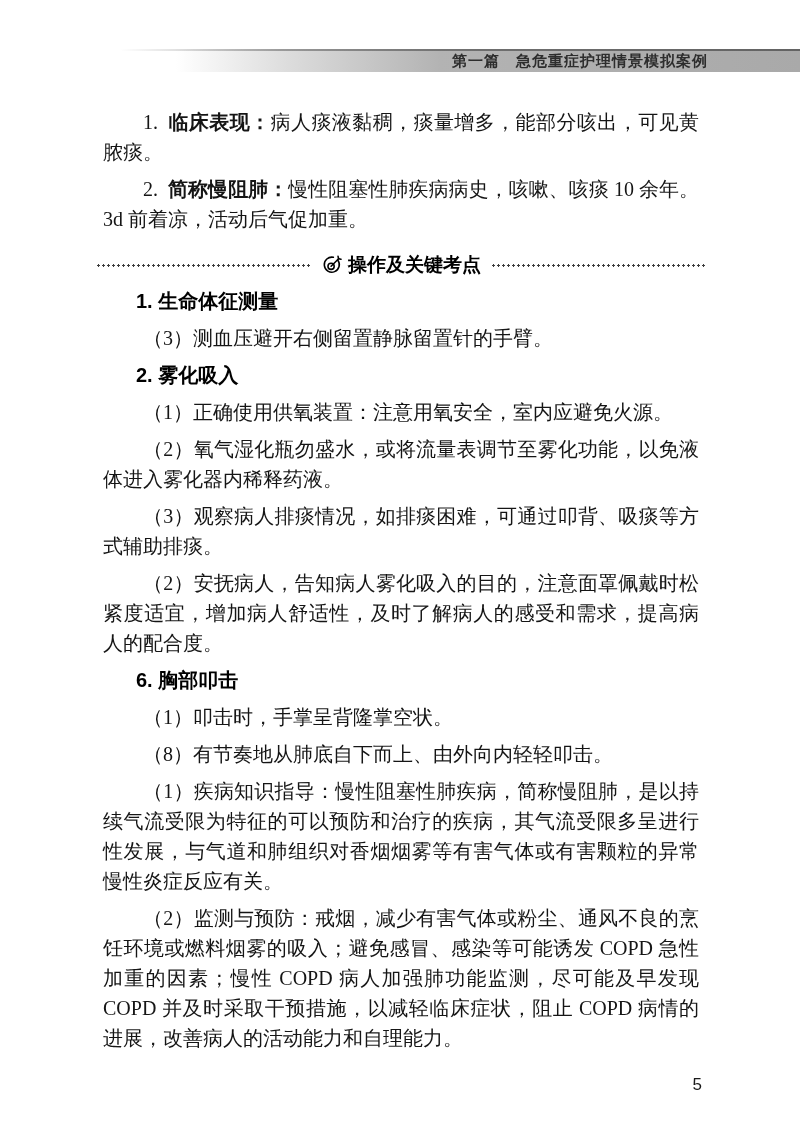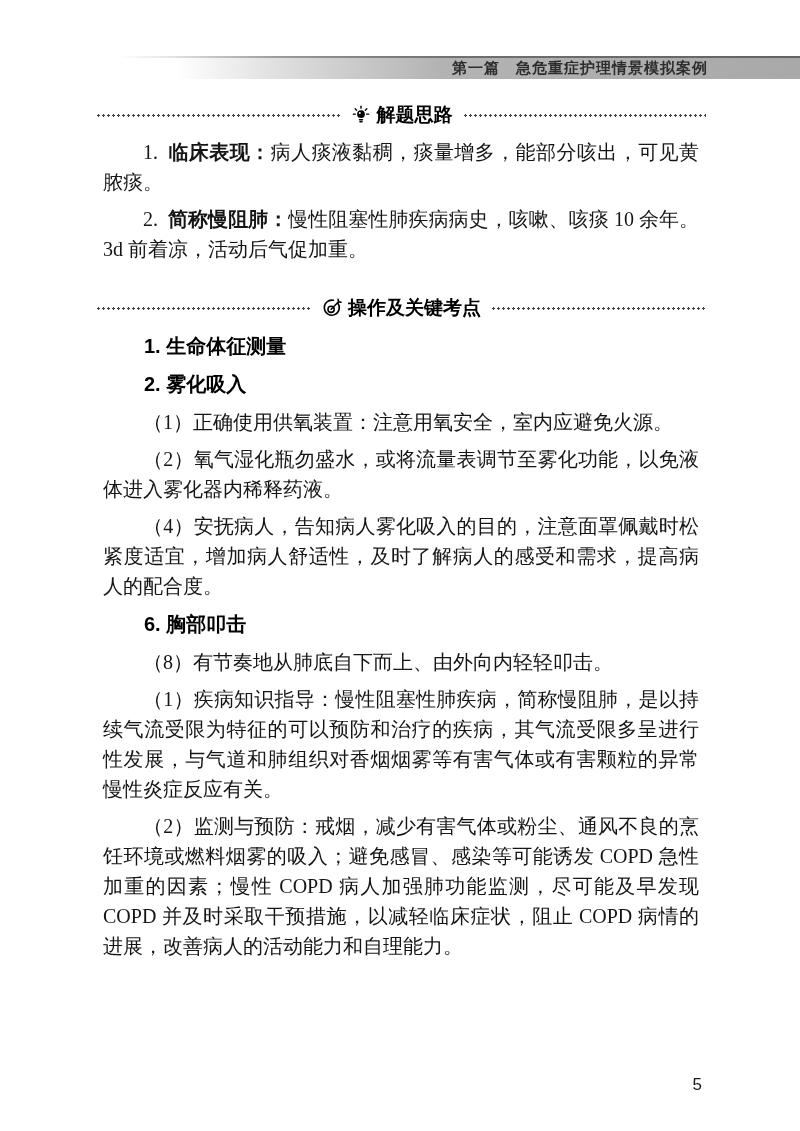--- a/index.html
+++ b/index.html
@@ -10,21 +10,21 @@
     margin: 0 auto;
     background: #ffffff;
     font-family: "Liberation Serif", "DejaVu Serif", serif;
     color: #151515;
     overflow: hidden;
   }
 
   
   .running-bar {
     position: absolute;
-    top: 56px;
+    top: 49px;
     left: 0;
     width: 100%;
     height: 23px;
     background: linear-gradient(90deg,
       rgba(178,178,178,0) 22%,
       rgba(178,178,178,0.45) 36%,
       #b3b3b3 55%,
       #a9a9a9 100%);
   }
   .running-bar::before {
@@ -57,21 +57,21 @@
     width: 610px;
   }
 
   
   .sec-header {
     display: flex;
     align-items: center;
     height: 30px;
     margin: 0 0 6px 0;
   }
-  .sec-header.ops { margin-top: 29px; }
+  .sec-header.ops { margin-top: 16px; }
   .leader {
     flex: 1 1 auto;
     height: 3px;
     background-image: radial-gradient(circle, #3d3d3d 1.1px, rgba(0,0,0,0) 1.2px);
     background-size: 5px 3px;
     background-repeat: repeat-x;
     background-position: 0 center;
   }
   .sec-icon {
     flex: 0 0 auto;
@@ -99,21 +99,21 @@
     line-height: 30px;
     text-align: justify;
     text-indent: 2em;
   }
   .num { margin-right: 0.5em; }
   .lead, .ghead {
     font-family: "Liberation Sans", "DejaVu Sans", sans-serif;
     font-weight: bold;
   }
   .ghead {
-    margin: 8px;
+    margin: 0;
     font-size: 20px;
     line-height: 30px;
     text-indent: 2em;
     color: #000;
   }
 
   .page-number {
     position: absolute;
     right: 98px;
     top: 1075px;
@@ -128,42 +128,20 @@
 <body>
 
 <div class="page">
 
   <div class="running-bar">
     <span class="running-text">第一篇　急危重症护理情景模拟案例</span>
   </div>
 
   <div class="content">
 
-    <div class="sec-header">
-      <span class="leader"></span>
-      <span class="sec-icon">
-        <svg width="20" height="20" viewBox="0 0 24 24">
-          <g stroke="#000" stroke-width="1.6" stroke-linecap="round" fill="none">
-            <line x1="12" y1="1.5" x2="12" y2="4"></line>
-            <line x1="5" y1="4.5" x2="6.8" y2="6.3"></line>
-            <line x1="19" y1="4.5" x2="17.2" y2="6.3"></line>
-            <line x1="2.8" y1="11" x2="5.2" y2="11"></line>
-            <line x1="21.2" y1="11" x2="18.8" y2="11"></line>
-          </g>
-          <circle cx="12" cy="11" r="4.6" fill="#000"></circle>
-          <circle cx="10.6" cy="9.6" r="1.2" fill="#fff"></circle>
-          <g stroke="#000" stroke-width="1.7" stroke-linecap="round">
-            <line x1="10.2" y1="17.6" x2="13.8" y2="17.6"></line>
-            <line x1="10.7" y1="20" x2="13.3" y2="20"></line>
-          </g>
-        </svg>
-      </span>
-      <span class="sec-title">解题思路</span>
-      <span class="leader"></span>
-    </div>
 
     <p class="para">
       <span class="num">1.</span><span class="lead">临床表现：</span><span>病人痰液黏稠，痰量增多，能部分咳出，可见黄脓痰。</span>
     </p>
     <p class="para">
       <span class="num">2.</span><span class="lead">简称慢阻肺：</span><span>慢性阻塞性肺疾病病史，咳嗽、咳痰 10 余年。3d 前着凉，活动后气促加重。</span>
     </p>
 
     <div class="sec-header ops">
       <span class="leader"></span>
@@ -176,27 +154,30 @@
             <line x1="19.2" y1="5.2" x2="18.6" y2="2.6"></line>
             <line x1="19.2" y1="5.2" x2="21.8" y2="5.8"></line>
           </g>
         </svg>
       </span>
       <span class="sec-title">操作及关键考点</span>
       <span class="leader"></span>
     </div>
 
     <p class="ghead">1. 生命体征测量</p>
+    <p class="para">（3）测血压避开右侧留置静脉留置针的手臂。</p>
 
     <p class="ghead">2. 雾化吸入</p>
     <p class="para">（1）正确使用供氧装置：注意用氧安全，室内应避免火源。</p>
     <p class="para">（2）氧气湿化瓶勿盛水，或将流量表调节至雾化功能，以免液体进入雾化器内稀释药液。</p>
-    <p class="para">（4）安抚病人，告知病人雾化吸入的目的，注意面罩佩戴时松紧度适宜，增加病人舒适性，及时了解病人的感受和需求，提高病人的配合度。</p>
+    <p class="para">（3）观察病人排痰情况，如排痰困难，可通过叩背、吸痰等方式辅助排痰。</p>
+    <p class="para">（2）安抚病人，告知病人雾化吸入的目的，注意面罩佩戴时松紧度适宜，增加病人舒适性，及时了解病人的感受和需求，提高病人的配合度。</p>
 
     <p class="ghead">6. 胸部叩击</p>
+    <p class="para">（1）叩击时，手掌呈背隆掌空状。</p>
     <p class="para">（8）有节奏地从肺底自下而上、由外向内轻轻叩击。</p>
 
     <p class="para">（1）疾病知识指导：慢性阻塞性肺疾病，简称慢阻肺，是以持续气流受限为特征的可以预防和治疗的疾病，其气流受限多呈进行性发展，与气道和肺组织对香烟烟雾等有害气体或有害颗粒的异常慢性炎症反应有关。</p>
     <p class="para">（2）监测与预防：戒烟，减少有害气体或粉尘、通风不良的烹饪环境或燃料烟雾的吸入；避免感冒、感染等可能诱发 COPD 急性加重的因素；慢性 COPD 病人加强肺功能监测，尽可能及早发现 COPD 并及时采取干预措施，以减轻临床症状，阻止 COPD 病情的进展，改善病人的活动能力和自理能力。</p>
 
   </div>
 
   <div class="page-number">5</div>
 </div>
 

